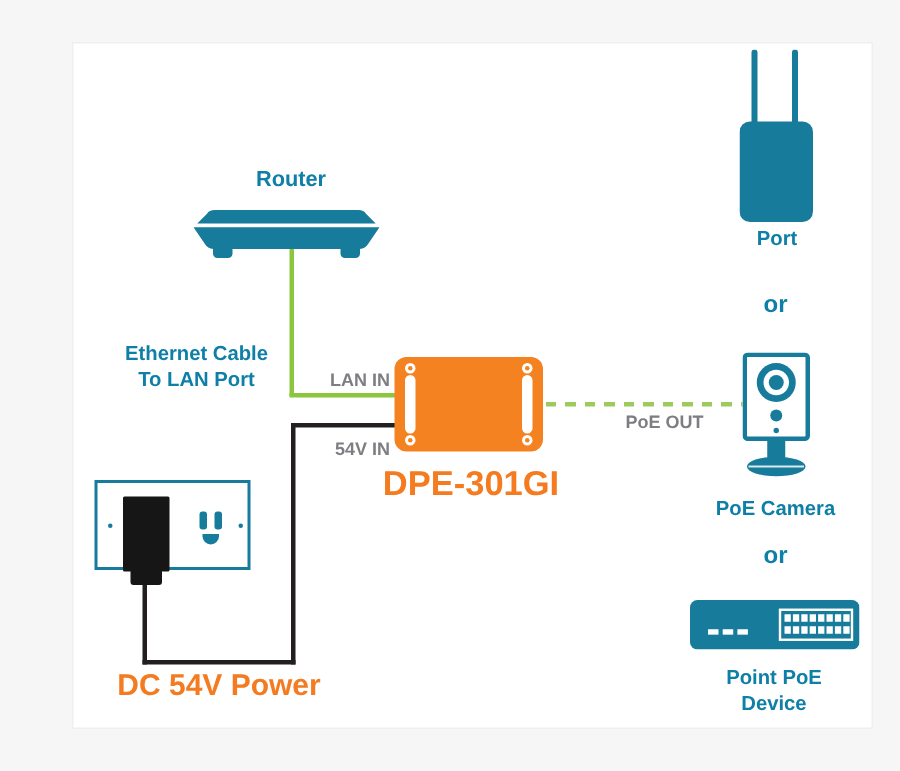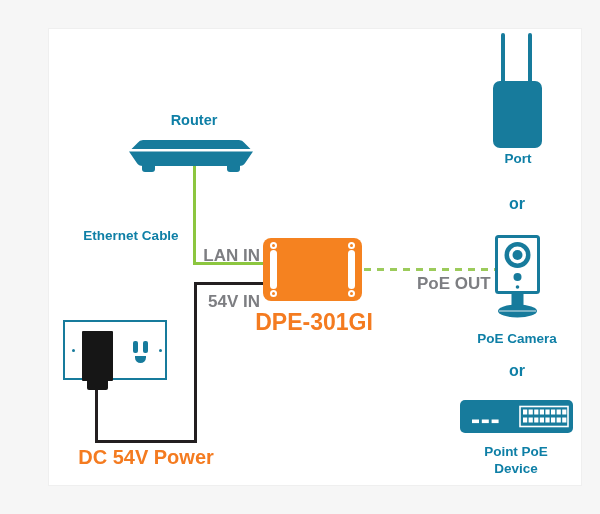--- a/index.html
+++ b/index.html
@@ -34,21 +34,21 @@
   .injector{position:absolute;left:263px;top:238px;width:99px;height:63px;background:var(--orange);border-radius:8px;}
   .slot{position:absolute;width:7px;height:39px;top:12px;background:#fff;border-radius:3.5px;}
   .ring{position:absolute;width:7px;height:7px;background:#fff;border-radius:50%;}
   .ring-dot{position:absolute;left:2px;top:2px;width:3px;height:3px;background:var(--orange);border-radius:50%;}
   .outlet{position:absolute;left:63px;top:320px;width:104px;height:60px;background:#fff;border:2.5px solid var(--teal-icon);}
   .screw{position:absolute;width:3px;height:3px;background:var(--teal-icon);border-radius:50%;}
   .socket-slot{position:absolute;width:5px;height:12px;background:var(--teal-icon);border-radius:2px;}
   .socket-ground{position:absolute;width:11px;height:6.5px;background:var(--teal-icon);border-radius:0 0 6px 6px;}
   .adapter-body{position:absolute;left:82px;top:331px;width:31px;height:50px;background:#161616;border-radius:1px;}
   .adapter-lip{position:absolute;left:87px;top:380px;width:21px;height:10px;background:#161616;border-radius:0 0 2px 2px;}
-  .fs12{font-size:17px;}
+  .fs12{font-size:12px;}
   .fs13{font-size:13.5px;line-height:17px;}
   .fs14{font-size:14.5px;}
   .fs16{font-size:16px;}
   .fs17{font-size:23px;}
   .lh16{line-height:16.5px;}
 </style>
 </head>
 <body>
 
 <div class="stage">
@@ -66,20 +66,21 @@
   <span class="icon" style="left:129px;top:140px;width:124px;height:33px;">
     <svg width="124" height="33" viewBox="0 0 124 33">
       <rect class="fill-teal" x="13" y="23" width="13" height="9" rx="3"></rect>
       <rect class="fill-teal" x="98" y="23" width="13" height="9" rx="3"></rect>
       <path class="fill-teal" d="M14 0 h96 q3.5 0 5 2.5 L121.5 9 H2.5 L9 2.5 Q10.5 0 14 0 Z"></path>
       <path class="fill-teal" d="M0 11.5 h124 l-7.5 11 q-2 3.5 -6.5 3.5 H14 q-4.5 0 -6.5 -3.5 Z"></path>
     </svg>
   </span>
   <div class="lbl center teal fs13" style="left:131px;top:197px;margin-top:30px;">
     <div>Ethernet Cable</div>
+    <div>To LAN Port</div>
   </div>
 
   <div class="lbl gray fs12" style="right:340px;top:246px;">LAN IN</div>
   <div class="lbl gray fs12" style="right:340px;top:292px;text-align:right;">54V IN</div>
   <div class="lbl gray fs12" style="left:369px;top:274px;padding-left:48px;">PoE OUT</div>
   <div class="injector">
     <div class="slot" style="left:7px;"></div>
     <div class="slot" style="left:85px;"></div>
     <div class="ring" style="left:7px;top:4px;">
         <div class="ring-dot"></div>

